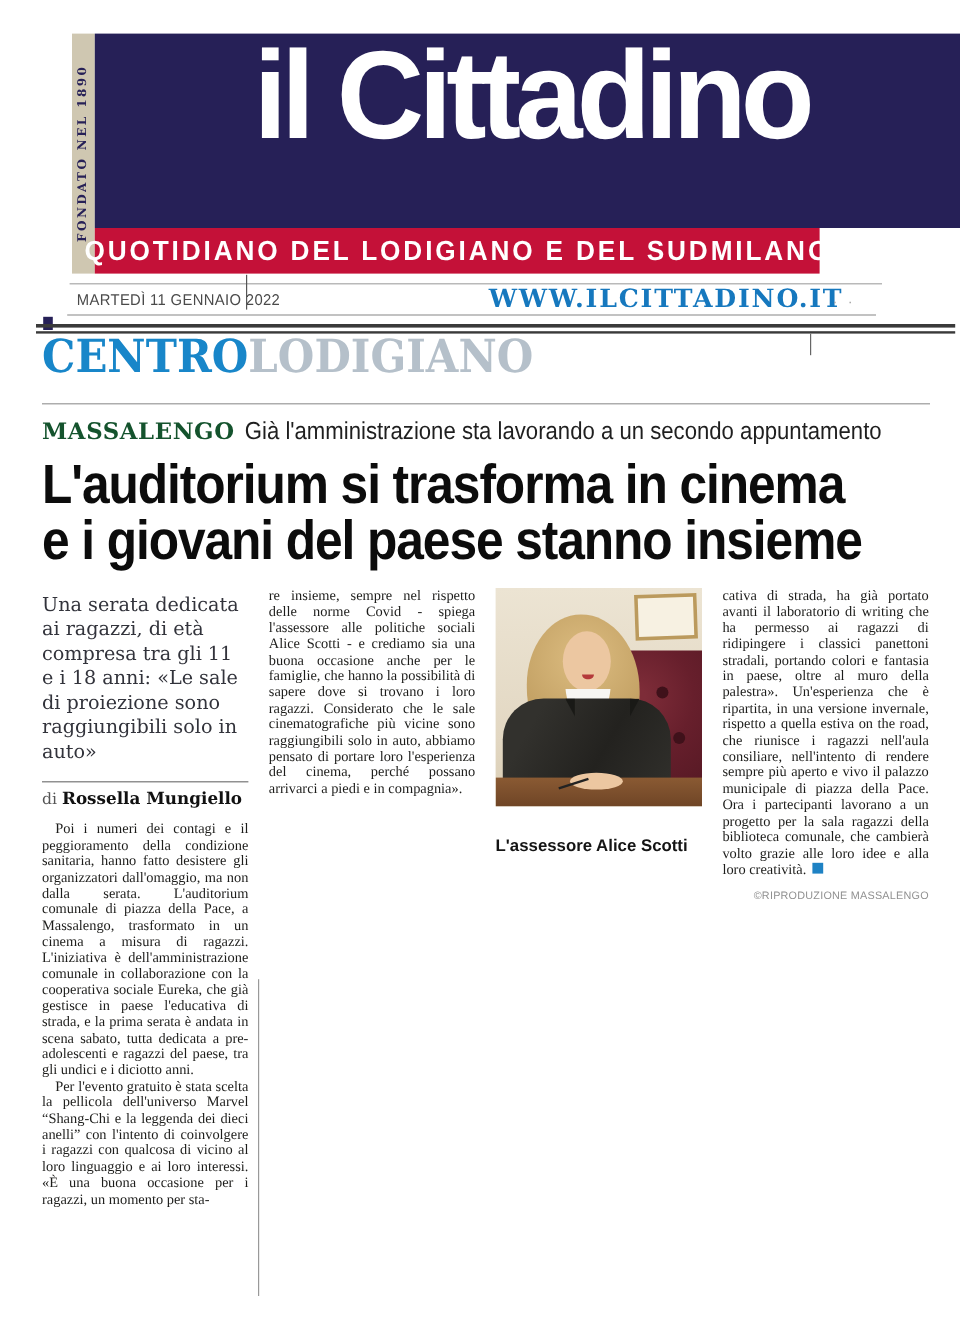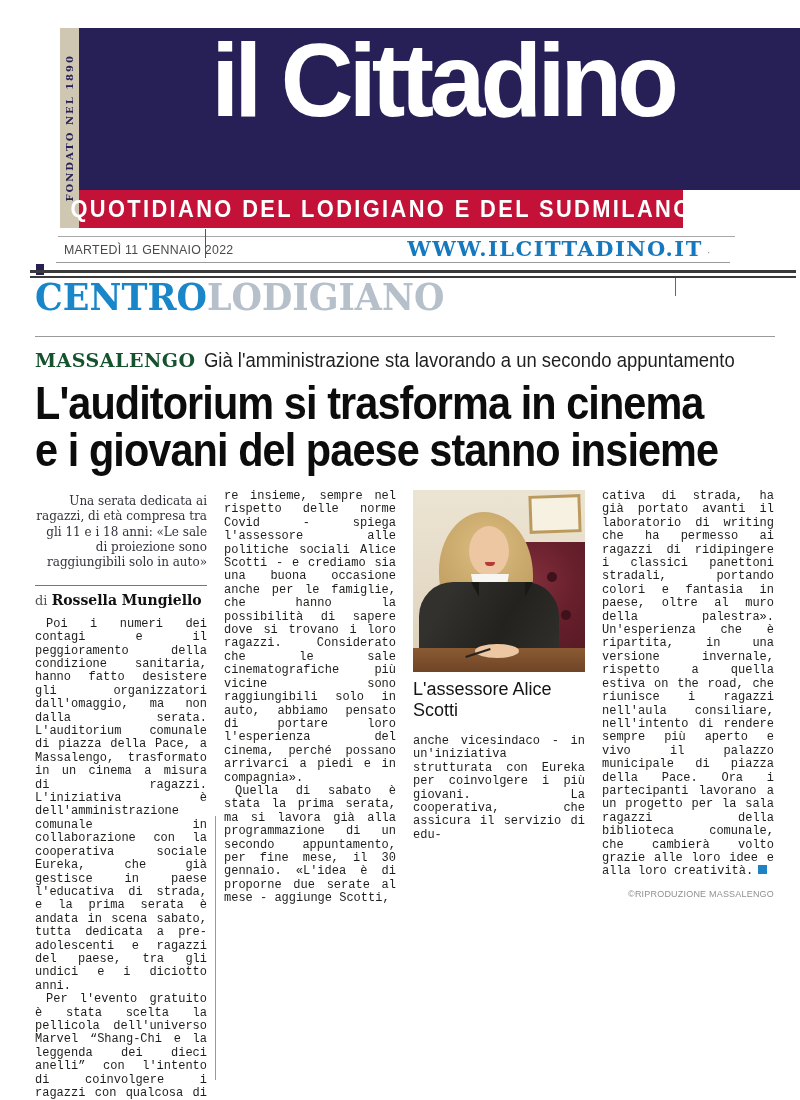--- a/index.html
+++ b/index.html
@@ -61,27 +61,27 @@
     font-size:46px;font-weight:700;line-height:1.02;letter-spacing:-1px;
     transform:scaleX(0.9);transform-origin:left;white-space:nowrap;}
 
   
   .article{position:absolute;left:35px;top:490px;width:740px;height:600px;
     display:flex;gap:17px;}
   .col{width:172px;flex:0 0 172px;}
   .col-rule{position:absolute;left:180px;top:326px;width:0;height:264px;
     border-left:1px solid #999;}
 
-  .pullquote{font-family:"DejaVu Serif",serif;font-size:12px;line-height:1.28;
-    color:#32333b;margin:4px 0 14px 0;text-align:right;}
+  .pullquote{font-family:"DejaVu Serif",serif;font-size:16px;line-height:1.28;
+    color:#32333b;margin:4px 0 14px 0;}
   .byline-rule{border-top:1px solid #777;margin:0 0 6px 0;}
   .byline{font-family:"DejaVu Serif",serif;font-size:13px;color:#555;margin-bottom:10px;}
   .byline b{font-size:14px;color:#111;font-weight:bold;text-align:right;}
 
-  .body-p{font-family:Liberation Mono, monospace;font-size:12px;line-height:13.4px;
+  .body-p{font-family:Liberation Serif, serif;font-size:12px;line-height:13.4px;
     color:#1d1d1b;text-align:justify;margin:0;}
   .body-p.indent{text-indent:11px;}
   .lead-marker{display:inline-block;width:20px;height:8px;background:#4a73a8;
     border-radius:1px;margin-right:6px;}
   .end-marker{display:inline-block;width:9px;height:9px;background:#1e82c4;margin-left:5px;}
   .copyright{font-size:9px;color:#909090;text-align:right;margin-top:10px;
     letter-spacing:0.2px;}
 
   
   .photo{position:relative;width:172px;height:182px;overflow:hidden;
@@ -107,21 +107,21 @@
     background:linear-gradient(120deg,#32312d 20%,#23221f 60%,#302f2b);}
   .ph-jacket::before{content:"";position:absolute;left:52px;top:0;width:46px;height:46px;
     background:transparent;border-left:8px solid #191916;border-right:8px solid #191916;
     clip-path:polygon(0 0,100% 0,60% 100%,40% 100%);}
   .ph-desk{position:absolute;left:0;bottom:0;width:100%;height:24px;
     background:linear-gradient(#8a5a33,#6f4526);}
   .ph-hands{position:absolute;left:62px;bottom:14px;width:44px;height:14px;border-radius:50%;
     background:#ecc7a1;}
   .ph-pen{position:absolute;left:52px;bottom:18px;width:26px;height:2px;background:#222;
     transform:rotate(-18deg);}
-  .caption{font-weight:normal;font-size:18px;color:#141414;margin:7px 0 14px 0;}
+  .caption{font-weight:bold;font-size:14px;color:#141414;margin:24px 0 14px 0;}
 </style>
 </head>
 <body>
 
 <div class="page">
 
   <header>
     <div class="founded-strip">
       <span>FONDATO NEL 1890</span>
     </div>
@@ -165,38 +165,36 @@
       <div class="byline">
         <span>di</span>
         <b>Rossella Mungiello</b>
       </div>
       <p class="body-p indent">Poi i numeri dei contagi e il peggioramento della condizione sanitaria, hanno fatto desistere gli organizzatori dall'omaggio, ma non dalla serata. L'auditorium comunale di piazza della Pace, a Massalengo, trasformato in un cinema a misura di ragazzi. L'iniziativa è dell'amministrazione comunale in collaborazione con la cooperativa sociale Eureka, che già gestisce in paese l'educativa di strada, e la prima serata è andata in scena sabato, tutta dedicata a pre-adolescenti e ragazzi del paese, tra gli undici e i diciotto anni.</p>
       <p class="body-p indent">Per l'evento gratuito è stata scelta la pellicola dell'universo Marvel “Shang-Chi e la leggenda dei dieci anelli” con l'intento di coinvolgere i ragazzi con qualcosa di vicino al loro linguaggio e ai loro interessi. «È una buona occasione per i ragazzi, un momento per sta-</p>
     </div>
 
     <div class="col">
       <p class="body-p">re insieme, sempre nel rispetto delle norme Covid - spiega l'assessore alle politiche sociali Alice Scotti - e crediamo sia una buona occasione anche per le famiglie, che hanno la possibilità di sapere dove si trovano i loro ragazzi. Considerato che le sale cinematografiche più vicine sono raggiungibili solo in auto, abbiamo pensato di portare loro l'esperienza del cinema, perché possano arrivarci a piedi e in compagnia».</p>
-      <p class="body-p indent">Quella di sabato è stata la prima serata, ma si lavora già alla programmazione di un secondo appuntamento, per fine mese, il 30 gennaio. «L'idea è di proporne due serate al mese - aggiunge Scotti,</p>
     </div>
 
     <div class="col">
       <div class="photo">
         <div class="ph-frame"></div>
         <div class="ph-chair"></div>
         <div class="ph-hair"></div>
         <div class="ph-face"></div>
         <div class="ph-mouth"></div>
         <div class="ph-shirt"></div>
         <div class="ph-jacket"></div>
         <div class="ph-desk"></div>
         <div class="ph-hands"></div>
         <div class="ph-pen"></div>
       </div>
       <div class="caption">L'assessore Alice Scotti</div>
-      <p class="body-p">anche vicesindaco - in un'iniziativa strutturata con Eureka per coinvolgere i più giovani. La cooperativa, che assicura il servizio di edu-</p>
     </div>
 
     <div class="col">
       <p class="body-p"><span>cativa di strada, ha già portato avanti il laboratorio di writing che ha permesso ai ragazzi di ridipingere i classici panettoni stradali, portando colori e fantasia in paese, oltre al muro della palestra». Un'esperienza che è ripartita, in una versione invernale, rispetto a quella estiva on the road, che riunisce i ragazzi nell'aula consiliare, nell'intento di rendere sempre più aperto e vivo il palazzo municipale di piazza della Pace. Ora i partecipanti lavorano a un progetto per la sala ragazzi della biblioteca comunale, che cambierà volto grazie alle loro idee e alla loro creatività.</span><span class="end-marker"></span></p>
       <div class="copyright">©RIPRODUZIONE MASSALENGO</div>
     </div>
   </div>
 
 </div>
 

